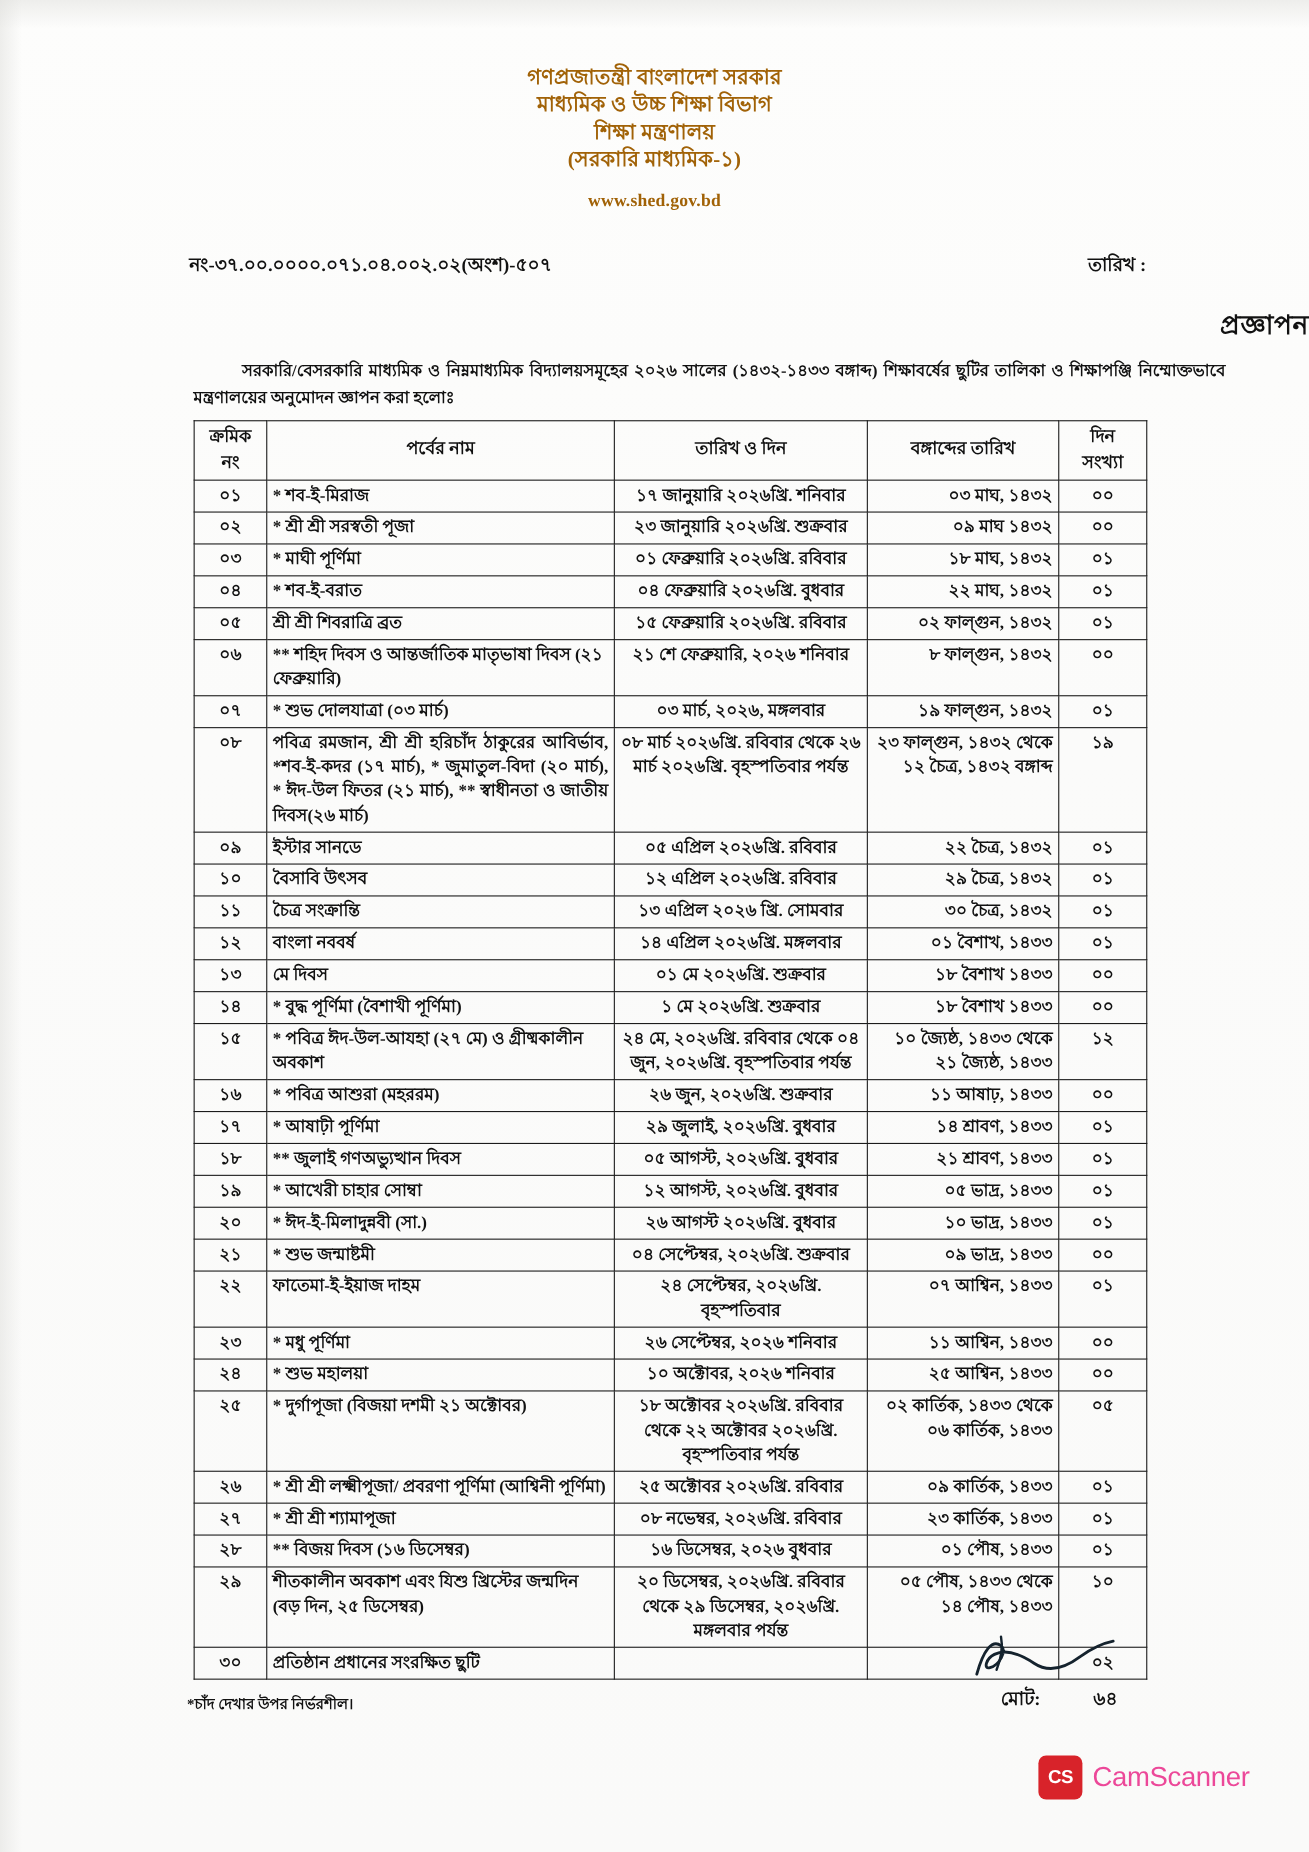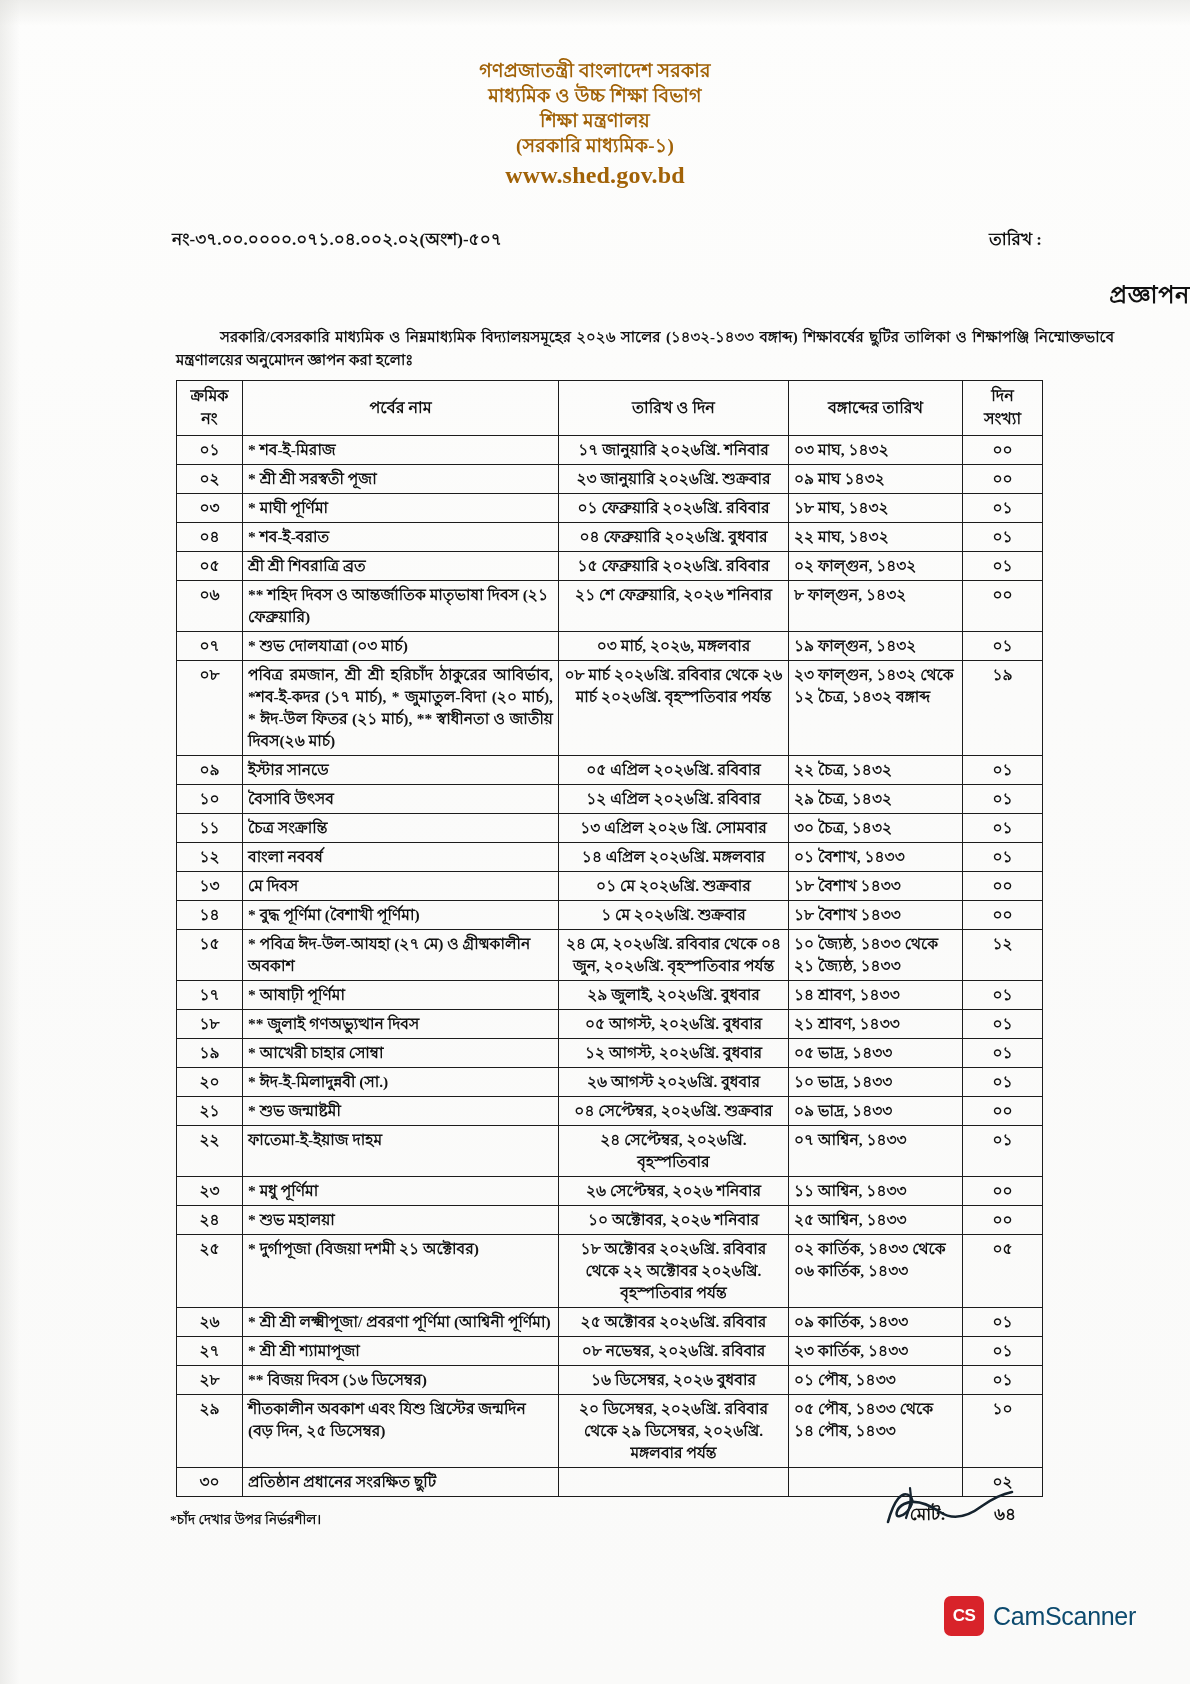--- a/index.html
+++ b/index.html
@@ -43,23 +43,23 @@
     line-height: 1.32;
   }
   .letterhead div {
     font-size: 19px;
     font-weight: 700;
     letter-spacing: 0.2px;
     color: #a16207;
   }
   .letterhead .web {
     font-family: "Liberation Serif", serif;
-    font-size: 24px;
-    font-weight: 700;
-    margin-top: 2px;
+    font-size: 16px;
+    font-weight: 700;
+    margin-top: 14px;
   }
 
   
   .memo-row {
     position: relative;
     margin-top: 22px;
     height: 66px;
   }
   .memo-no {
     position: absolute;
@@ -147,21 +147,21 @@
   }
   col.c-sl { width: 66px; }
   col.c-name { width: 316px; }
   col.c-date { width: 230px; }
   col.c-bn { width: 174px; }
   col.c-days { width: 80px; }
 
   td.sl { text-align: center; vertical-align: top; padding-top: 4px; }
   td.name { text-align: left; }
   td.date { text-align: center; }
-  td.bn { text-align: left; }
+  td.bn { text-align: right; }
   td.days { text-align: center; }
 
   td.name.just { text-align: justify; text-align-last: left; }
 
   .total-wrap {
     width: 866px;
     margin: 0 148px 0 176px;
     position: relative;
     height: 34px;
   }
@@ -216,21 +216,21 @@
     justify-content: center;
     color: #ffffff;
     font-family: "Liberation Sans", sans-serif;
     font-weight: 700;
     font-size: 17px;
     letter-spacing: -0.5px;
   }
   .cs-text {
     font-family: "Liberation Sans", sans-serif;
     font-size: 25px;
-    color: #0c4a6e;
+    color: #ec4899;
     letter-spacing: -0.3px;
   }
 </style>
 </head>
 <body>
 
 <div class="page"></div>
 <div class="scan-edge-top"></div>
 <div class="scan-edge-left"></div>
 
@@ -379,20 +379,27 @@
             <td class="days">০০</td>
           </tr>
           <tr>
             <td class="sl">১৫</td>
             <td class="name">* পবিত্র ঈদ-উল-আযহা (২৭ মে) ও গ্রীষ্মকালীন অবকাশ</td>
             <td class="date">২৪ মে, ২০২৬খ্রি. রবিবার থেকে ০৪ জুন, ২০২৬খ্রি. বৃহস্পতিবার পর্যন্ত</td>
             <td class="bn">১০ জ্যৈষ্ঠ, ১৪৩৩ থেকে ২১ জ্যৈষ্ঠ, ১৪৩৩</td>
             <td class="days">১২</td>
           </tr>
           <tr>
+            <td class="sl">১৬</td>
+            <td class="name">* পবিত্র আশুরা (মহররম)</td>
+            <td class="date">২৬ জুন, ২০২৬খ্রি. শুক্রবার</td>
+            <td class="bn">১১ আষাঢ়, ১৪৩৩</td>
+            <td class="days">০০</td>
+          </tr>
+          <tr>
             <td class="sl">১৭</td>
             <td class="name">* আষাঢ়ী পূর্ণিমা</td>
             <td class="date">২৯ জুলাই, ২০২৬খ্রি. বুধবার</td>
             <td class="bn">১৪ শ্রাবণ, ১৪৩৩</td>
             <td class="days">০১</td>
           </tr>
           <tr>
             <td class="sl">১৮</td>
             <td class="name">** জুলাই গণঅভ্যুত্থান দিবস</td>
             <td class="date">০৫ আগস্ট, ২০২৬খ্রি. বুধবার</td>

